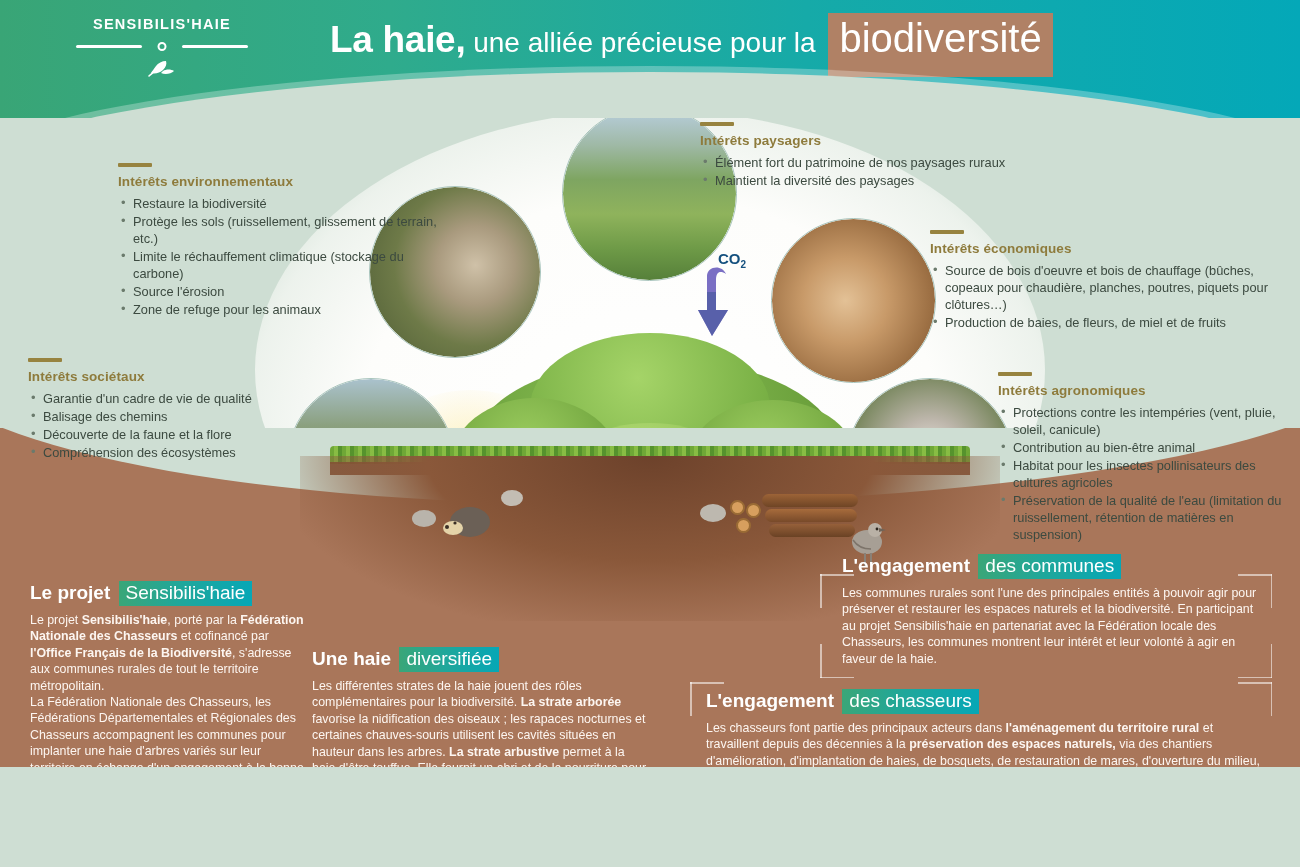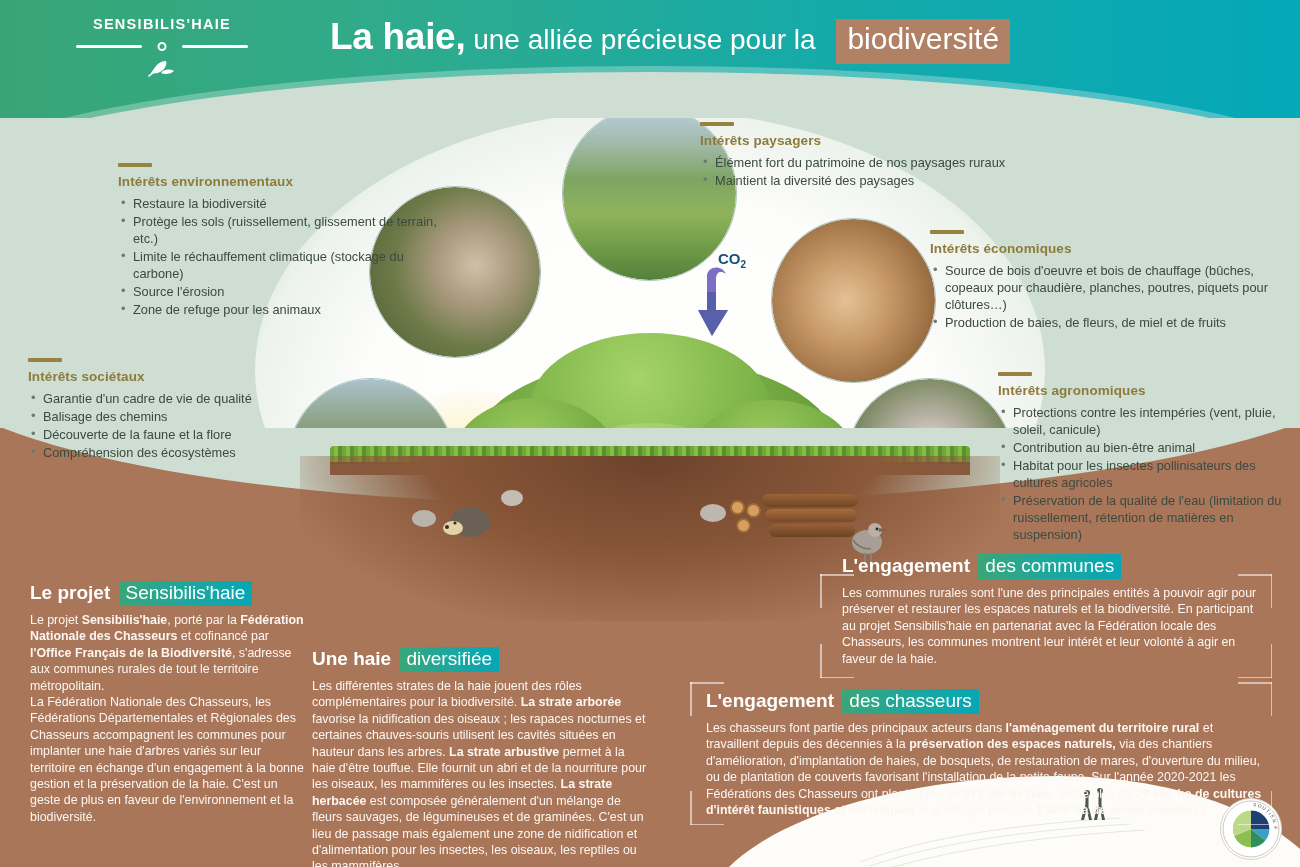--- a/index.html
+++ b/index.html
@@ -2,21 +2,21 @@
 <html><head>
 <meta charset="utf-8">
 <style>
   * { box-sizing: border-box; margin: 0; padding: 0; }
   body {
     width: 1300px; height: 867px;
     font-family: "Liberation Sans", sans-serif;
     overflow: hidden; position: relative;
     background: #ceded3;
   }
-  #root { position: relative; width: 1300px; height: 867px; overflow: hidden; }
+  #root { position: relative; width: 1300px; height: 767px; overflow: hidden; }
 
   
   .header {
     position: absolute; left: 0; top: 0; width: 1300px; height: 118px;
     background: linear-gradient(90deg, #39a576 0%, #2fab8c 30%, #16aaa8 62%, #04a8b8 100%);
     overflow: hidden; z-index: 5;
   }
   .header-curve {
     position: absolute; left: -60px; top: 72px; width: 1420px; height: 120px;
     background: #ceded3; border-radius: 50% 50% 0 0 / 100% 100% 0 0;
@@ -34,22 +34,22 @@
   .logo-rule .dot {
     position: absolute; left: 50%; top: 1px; transform: translateX(-50%);
     width: 9px; height: 9px; border: 2px solid #fff; border-radius: 50%;
   }
   .logo-leaf { margin-top: 7px; font-size: 19px; line-height: 1; }
 
   .title { position: absolute; left: 330px; top: 16px; color: #fff; white-space: nowrap; }
   .title-bold { font-size: 37px; font-weight: 700; letter-spacing: -.3px; }
   .title-rest { font-size: 28px; font-weight: 300; }
   .title-hl {
-    font-size: 30px; font-weight: 400; color: #fff;
-    background: #b08165; padding: 3px 11px 9px; margin-left: 13px;
+    font-size: 40px; font-weight: 400; color: #fff;
+    background: #b08165; padding: 3px 11px 17px; margin-left: 5px;
   }
 
   
   .stage { position: absolute; left: 0; top: 100px; width: 1300px; height: 470px; z-index: 1; }
   .halo {
     position: absolute; left: 255px; top: 10px; width: 790px; height: 520px;
     background: radial-gradient(ellipse at 50% 62%, #ffffff 0%, #fdfdfb 52%, rgba(253,253,250,.65) 72%, rgba(206,222,211,0) 86%);
     border-radius: 50%;
   }
   .sunglow {

